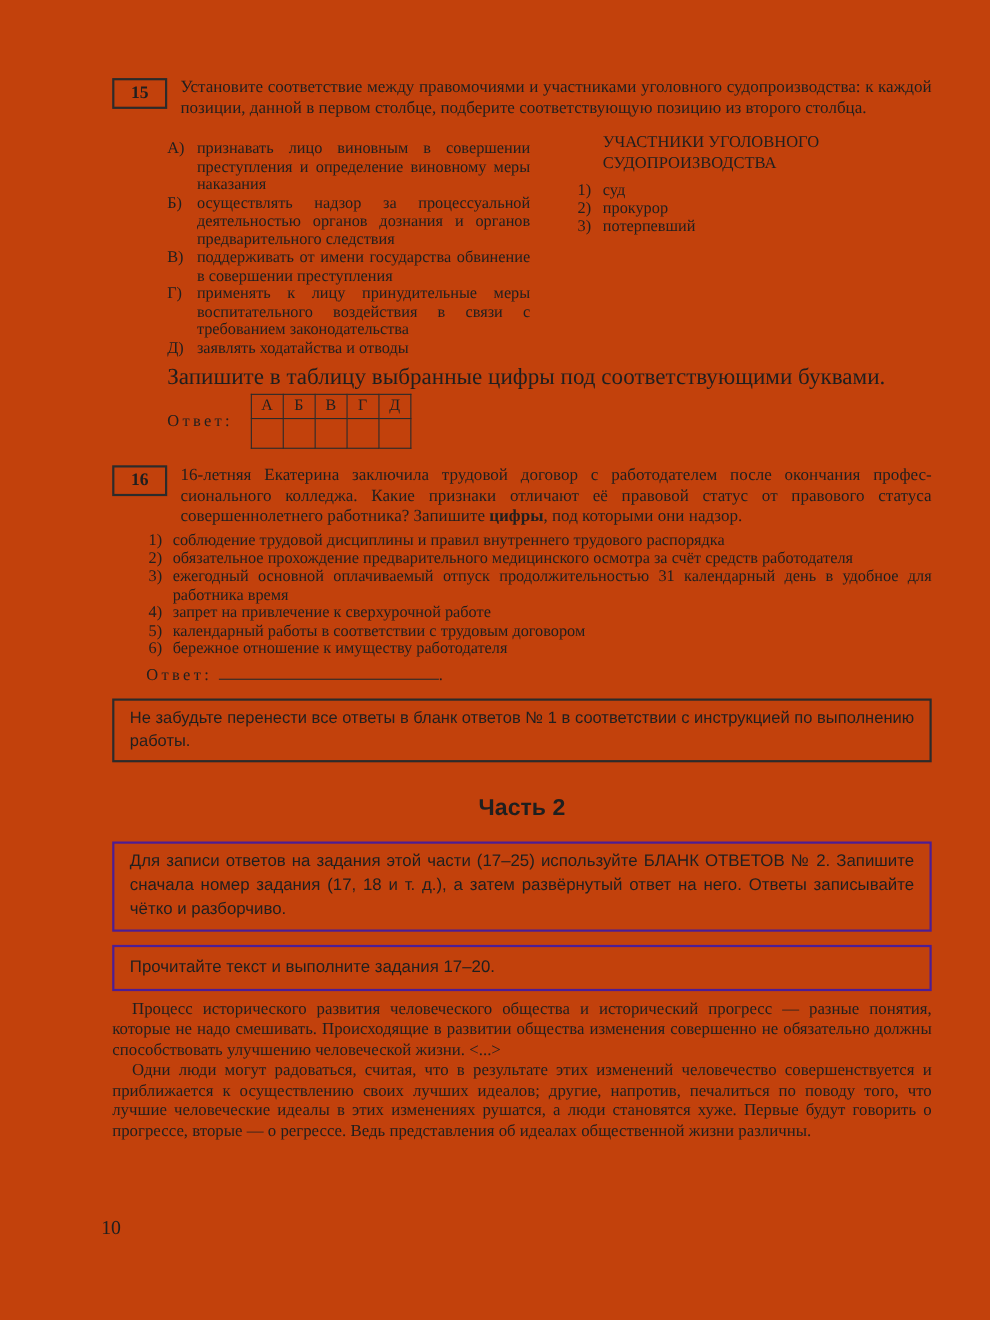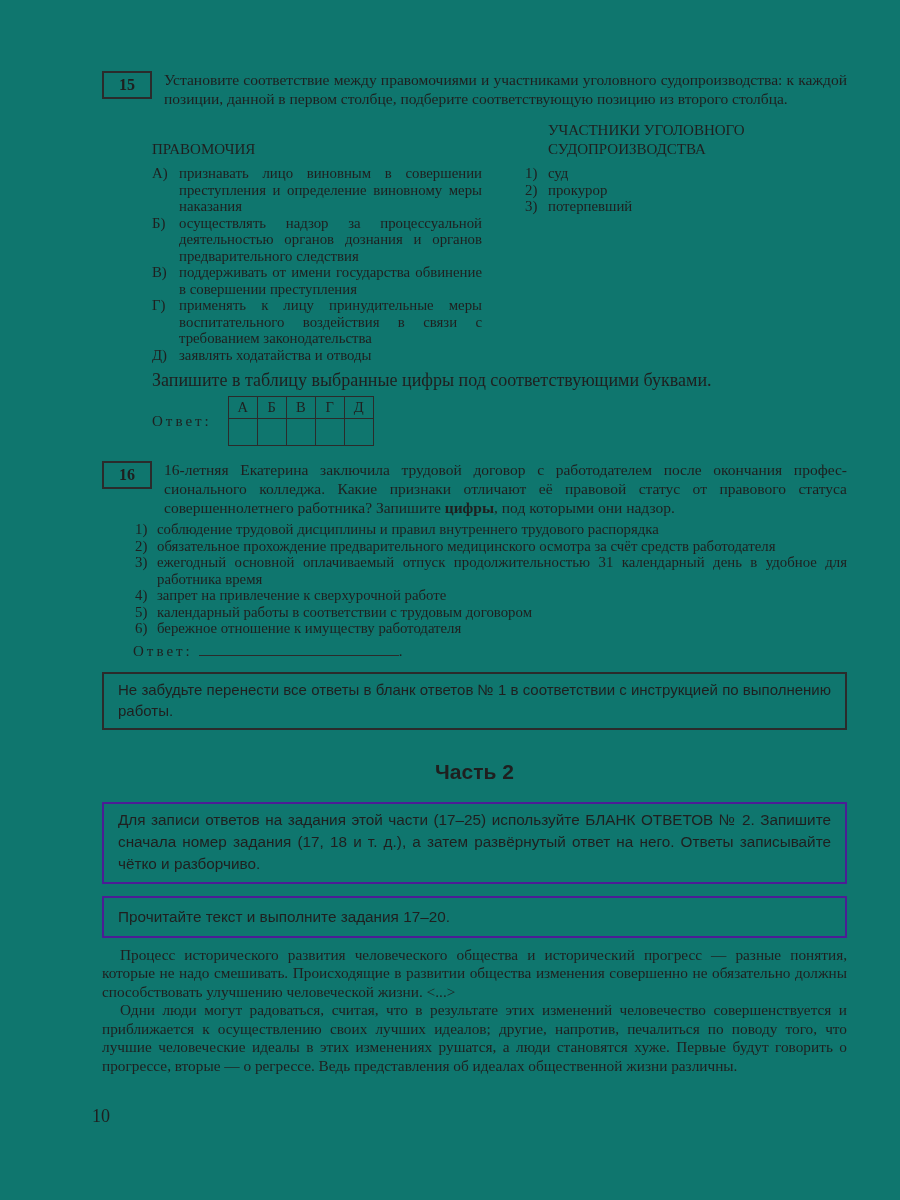--- a/index.html
+++ b/index.html
@@ -1,20 +1,20 @@
 <!DOCTYPE html>
 <html><head>
 <meta charset="utf-8">
 <style>
   html,body { margin:0; padding:0; background:#e8e8e8; }
   .page {
     position:relative;
     width:900px; height:1200px;
     margin:0 auto;
-    background:#0f766e;
+    background:#c2410c;
     box-sizing:border-box;
     padding:70px 53px 0 102px;
     color:#1f1f1f;
     font-family:"Liberation Serif","DejaVu Serif",serif;
     overflow:hidden;
   }
   .sans { font-family:"Liberation Sans","DejaVu Sans",sans-serif; }
 
   
   .q-row { display:flex; align-items:flex-start; }
@@ -38,21 +38,21 @@
   .left-heading { margin-top:19px; }
   .right-heading { padding-left:23px; }
   .options { margin-top:6px; }
   .opt { display:flex; font-size:14.8px; line-height:16.5px; }
   .opt-letter { flex:none; width:27px; }
   .opt-text { flex:1; text-align:justify; }
   .participants { margin-top:6px; }
   .part { display:flex; font-size:14.8px; line-height:16.5px; }
   .part-num { flex:none; width:23px; }
 
-  .write-instr { margin:8px 0 0 50px; font-size:18px; line-height:19px; }
+  .write-instr { margin:8px 0 0 50px; font-size:21px; line-height:19px; }
 
   .answer-row { display:flex; align-items:center; margin:6px 0 0 50px; }
   .answer-label { font-size:15px; letter-spacing:3px; }
   .answer-table { border-collapse:collapse; margin-left:16px; }
   .answer-table td {
     border:1.4px solid #2b2b2b; width:28px; padding:0;
     text-align:center; vertical-align:middle;
   }
   .answer-table .hdr td { height:21px; font-size:14.5px; }
   .answer-table .cells td { height:26px; }
@@ -101,21 +101,20 @@
   <section>
     <div class="q-row">
       <div class="qnum-box">
         <span>15</span>
       </div>
       <p class="qtext">Установите соответствие между правомочиями и участниками уголовного судопроизводства: к каждой позиции, данной в первом столбце, подберите соответствующую позицию из вто­рого столбца.</p>
     </div>
 
     <div class="match-row">
       <div class="col-left">
-        <div class="col-heading left-heading">ПРАВОМОЧИЯ</div>
         <div class="options">
           <div class="opt">
             <span class="opt-letter">А)</span>
             <span class="opt-text">признавать лицо виновным в соверше­нии преступления и определение винов­ному меры наказания</span>
           </div>
           <div class="opt">
             <span class="opt-letter">Б)</span>
             <span class="opt-text">осуществлять надзор за процессуальной деятельностью органов дознания и орга­нов предварительного следствия</span>
           </div>
           <div class="opt">

